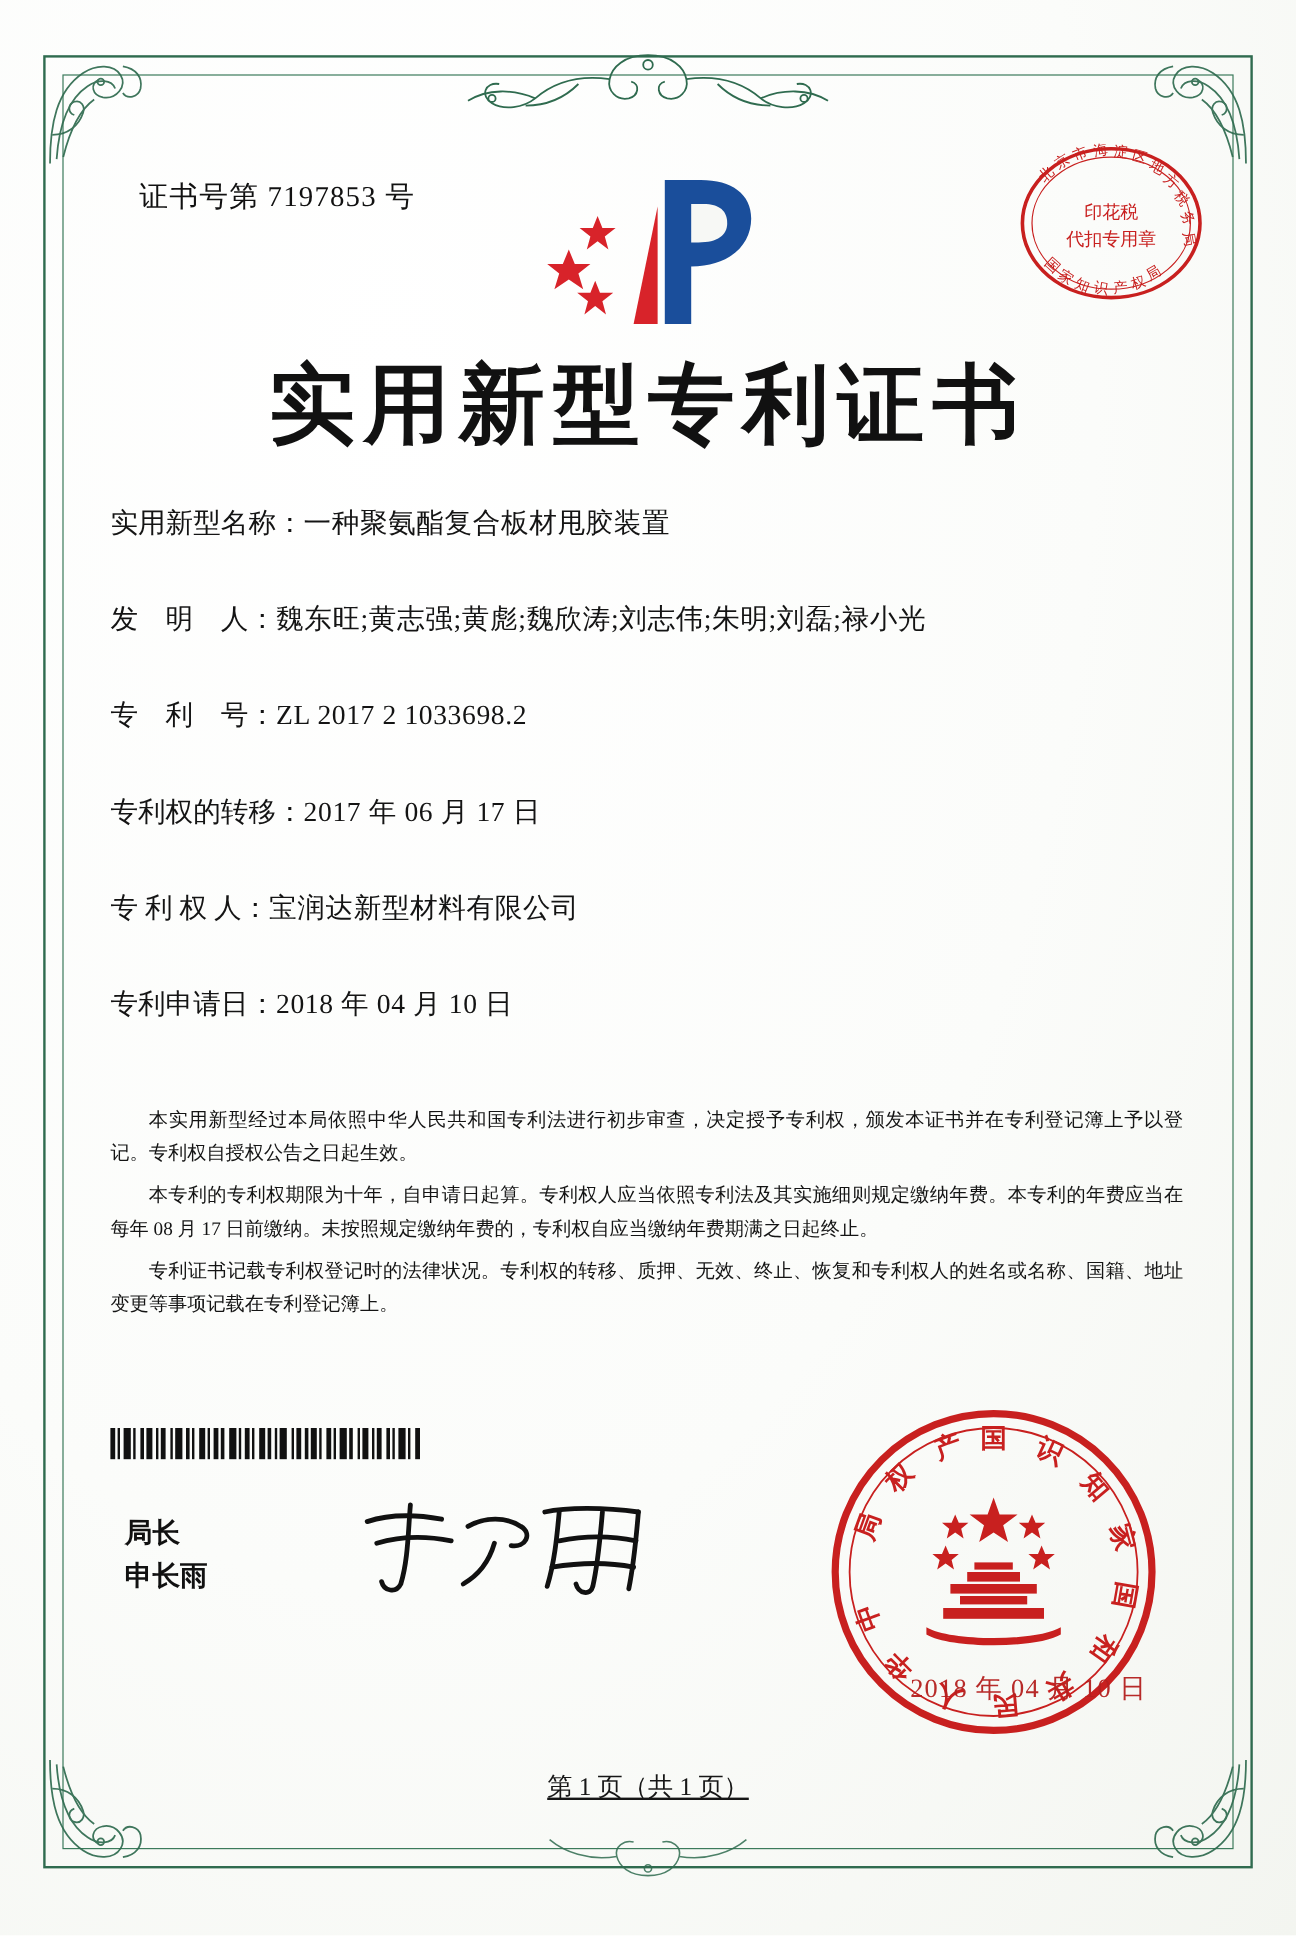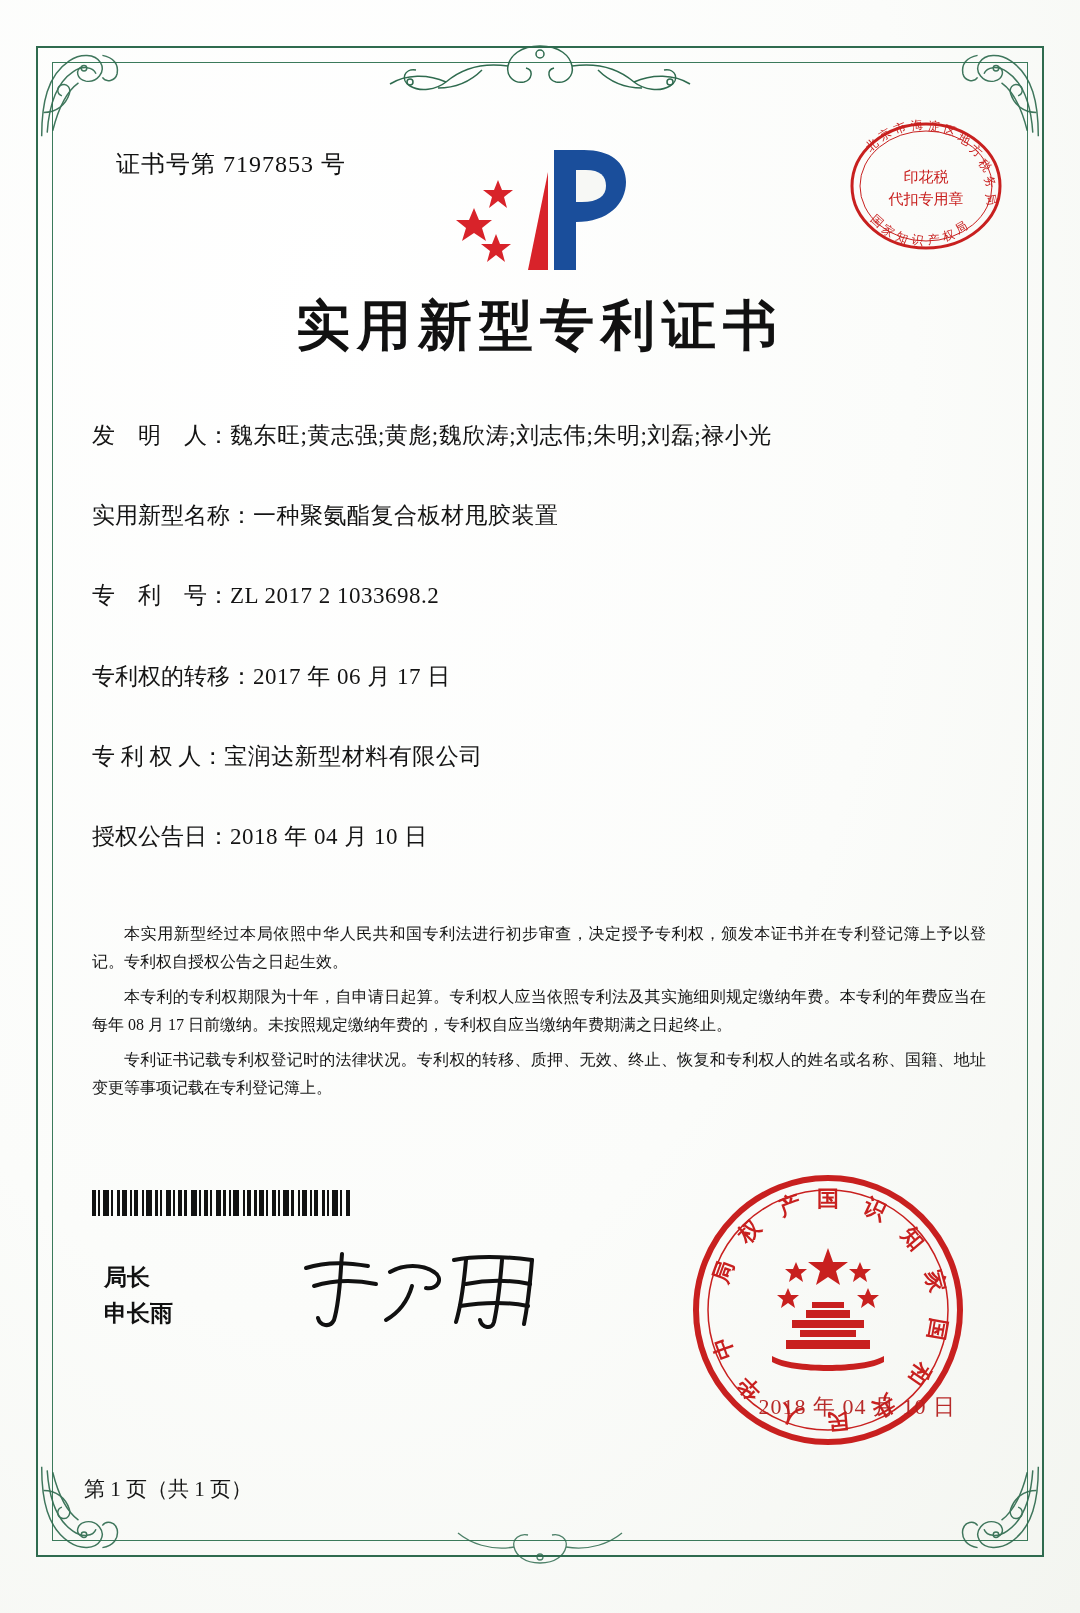--- a/index.html
+++ b/index.html
@@ -110,21 +110,21 @@
     height: 148px;
   }
   .stamp-tr svg { width:100%; height:100%; display:block; }
 
   .title {
     position: absolute;
     left: 0; right: 0;
     top: 170px;
     text-align: center;
     font-family: Liberation Serif, serif;
-    font-size: 54px;
+    font-size: 72px;
     font-weight: 700;
     letter-spacing: 7px;
     color: #111;
   }
 
   .fields {
     position: absolute;
     left: 8px;
     right: 0;
     top: 300px;
@@ -204,22 +204,24 @@
     font-size: 22px;
     color: #b4201f;
     letter-spacing: 1px;
     opacity: .95;
   }
 
   .footer {
     position: absolute;
     left: 0; right: 0;
     bottom: 10px;
+    text-align: center;
     font-size: 21px;
     color: #161616;
+    text-decoration: underline;
   }
 </style>
 </head>
 <body>
 
 <div class="page">
 
   <div class="border-outer"></div>
   <div class="border-inner"></div>
 
@@ -336,36 +338,36 @@
         </g>
         <text x="86" y="70" fill="#c8201f" font-family="DejaVu Serif, serif" font-size="15" text-anchor="middle">印花税</text>
         <text x="86" y="92" fill="#c8201f" font-family="DejaVu Serif, serif" font-size="15" text-anchor="middle">代扣专用章</text>
       </svg>
     </div>
 
     <div class="title">实用新型专利证书</div>
 
     <div class="fields">
       <div class="field">
-        <span class="lbl">发　明　人：</span><span class="val">魏东旺;黄志强;黄彪;魏欣涛;刘志伟;朱明;刘磊;禄小光</span>
+        <span class="lbl">实用新型名称：</span><span class="val">一种聚氨酯复合板材甩胶装置</span>
       </div>
       <div class="field">
-        <span class="lbl">实用新型名称：</span><span class="val">一种聚氨酯复合板材甩胶装置</span>
+        <span class="lbl">发　明　人：</span><span class="val">魏东旺;黄志强;黄彪;魏欣涛;刘志伟;朱明;刘磊;禄小光</span>
       </div>
       <div class="field">
         <span class="lbl">专　利　号：</span><span class="val">ZL 2017 2 1033698.2</span>
       </div>
       <div class="field">
         <span class="lbl">专利权的转移：</span><span class="val">2017 年 06 月 17 日</span>
       </div>
       <div class="field">
         <span class="lbl">专 利 权 人：</span><span class="val">宝润达新型材料有限公司</span>
       </div>
       <div class="field">
-        <span class="lbl">授权公告日：</span><span class="val">2018 年 04 月 10 日</span>
+        <span class="lbl">专利申请日：</span><span class="val">2018 年 04 月 10 日</span>
       </div>
     </div>
 
     <div class="paragraphs">
       <p>本实用新型经过本局依照中华人民共和国专利法进行初步审查，决定授予专利权，颁发本证书并在专利登记簿上予以登记。专利权自授权公告之日起生效。</p>
       <p>本专利的专利权期限为十年，自申请日起算。专利权人应当依照专利法及其实施细则规定缴纳年费。本专利的年费应当在每年 08 月 17 日前缴纳。未按照规定缴纳年费的，专利权自应当缴纳年费期满之日起终止。</p>
       <p>专利证书记载专利权登记时的法律状况。专利权的转移、质押、无效、终止、恢复和专利权人的姓名或名称、国籍、地址变更等事项记载在专利登记簿上。</p>
     </div>
 
     <div class="barcode">

